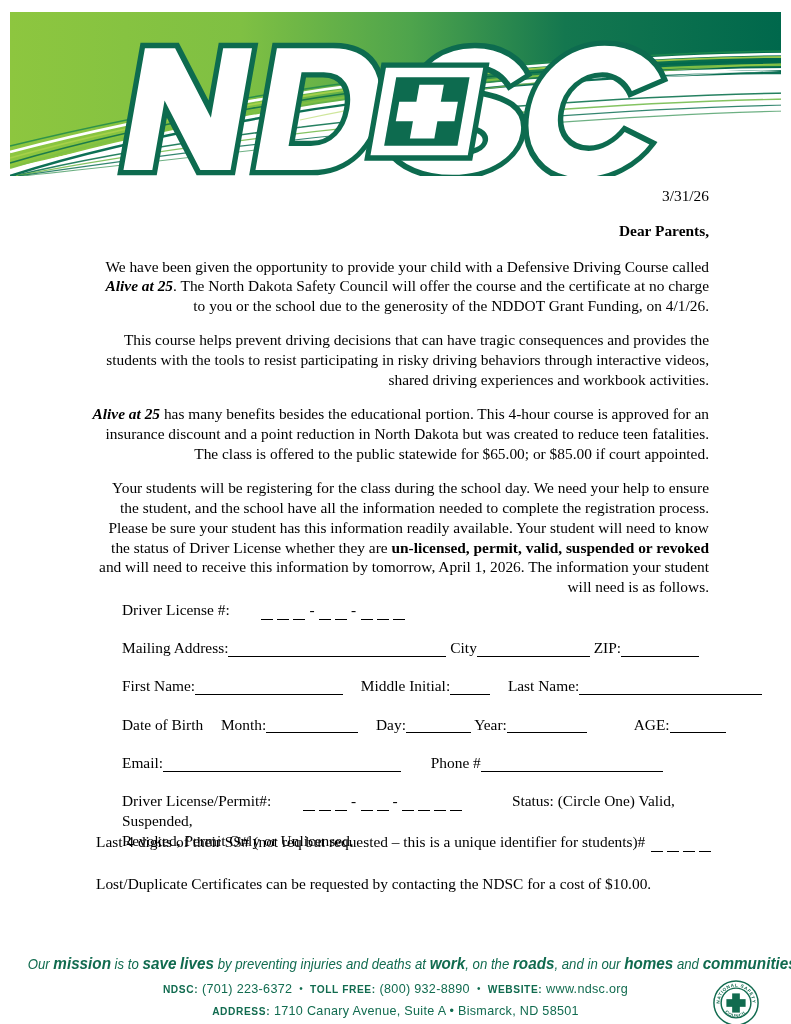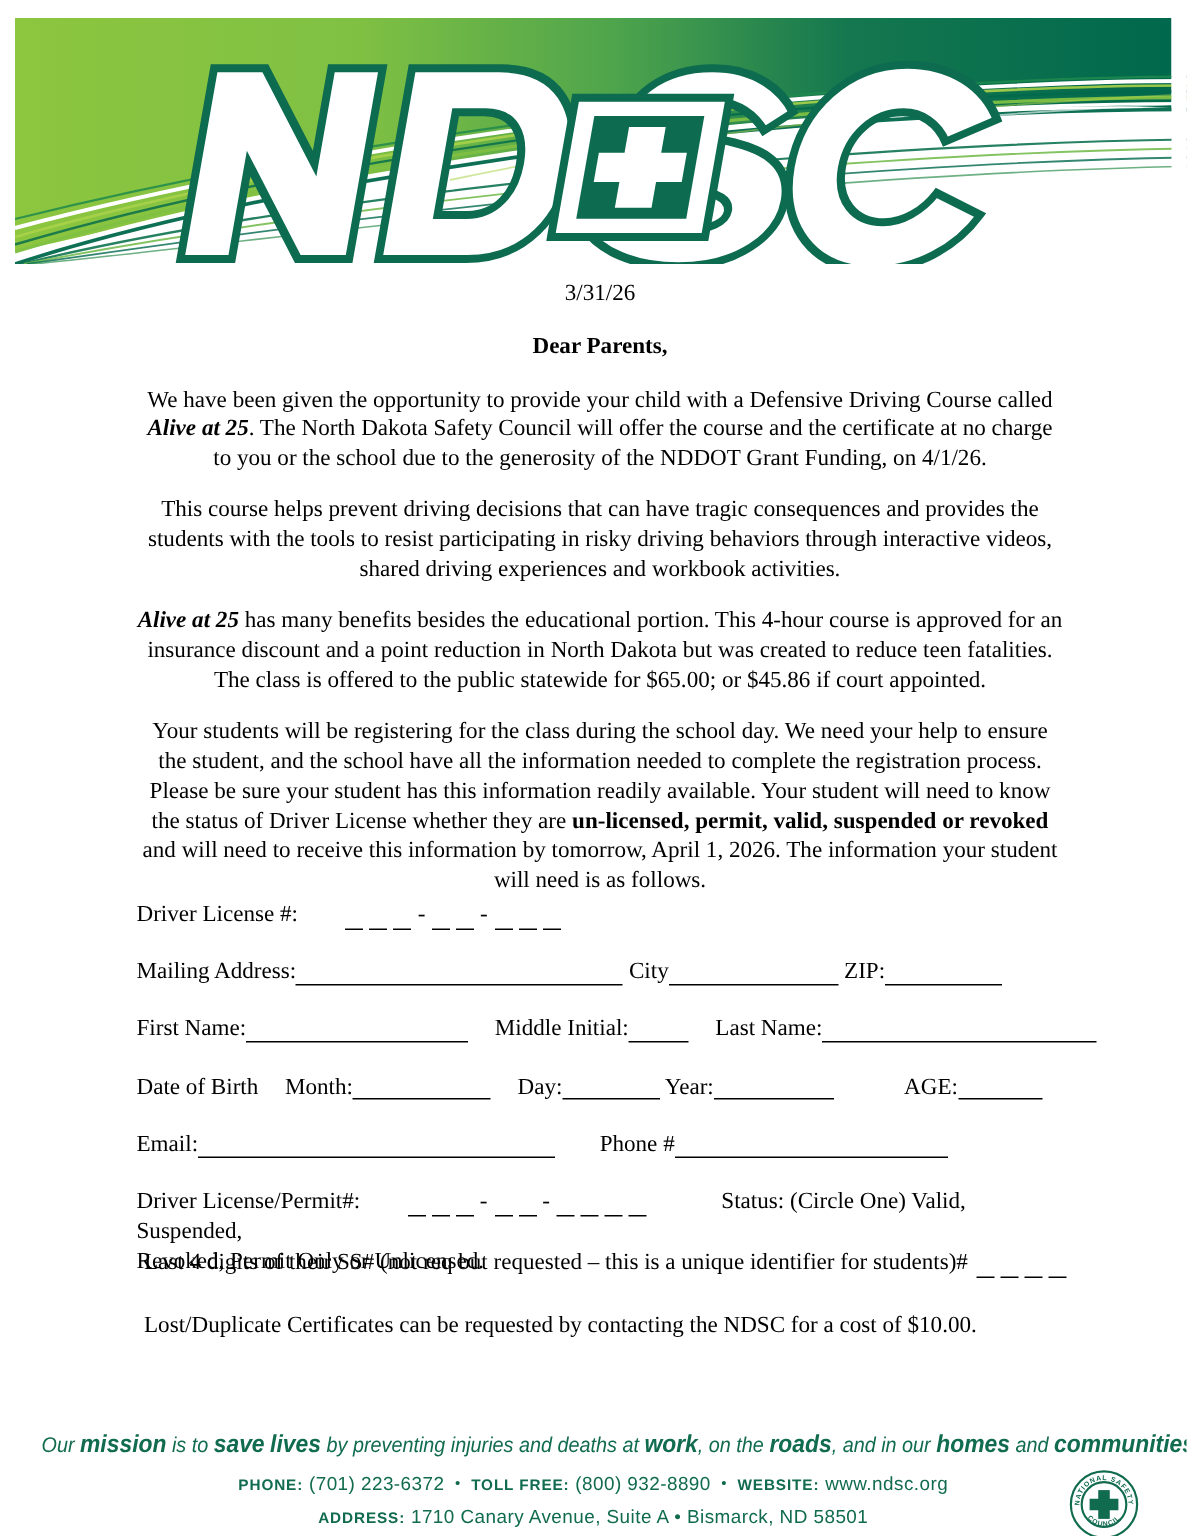--- a/index.html
+++ b/index.html
@@ -49,39 +49,40 @@
   #letter {
     position: absolute;
     left: 91px;
     top: 186px;
     width: 618px;
     font-size: 15.4px;
     line-height: 1.285;
   }
   #letter p {
     margin: 0 0 14.5px 0;
-    text-align: center;
+    text-align: right;
   }
   .date-line { margin-bottom: 15px !important; }
   .salutation { margin-bottom: 16px !important; font-weight: bold; }
   em.title { font-style: italic; font-weight: bold; }
   strong.statuses { font-weight: bold; margin-top: 24px; }
 
   
   #form-fields {
     position: absolute;
     left: 91px;
     top: 600px;
     width: 625px;
     font-size: 15.4px;
     line-height: 1.28;
   }
   .form-row {
     margin-bottom: 18.5px;
     white-space: nowrap;
+    margin-left: 31px;
   }
   .form-row.wrap { white-space: normal; }
   .rule {
     display: inline-block;
     border-bottom: 1px solid #000;
     height: 0.92em;
     vertical-align: bottom;
     margin-bottom: 1px;
   }
   .boxes {
@@ -256,21 +257,21 @@
 </div>
 
 <div id="letter">
   <p class="date-line">3/31/26</p>
   <p class="salutation">Dear Parents,</p>
 
   <p><span>We have been given the opportunity to provide your child with a Defensive Driving Course called </span><em class="title">Alive at 25</em><span>.  The North Dakota Safety Council will offer the course and the certificate at no charge to you or the school due to the generosity of the NDDOT Grant Funding, on 4/1/26.</span></p>
 
   <p>This course helps prevent driving decisions that can have tragic consequences and provides the students with the tools to resist participating in risky driving behaviors through interactive videos, shared driving experiences and workbook activities.</p>
 
-  <p><em class="title">Alive at 25</em><span> has many benefits besides the educational portion.  This 4-hour course is approved for an insurance discount and a point reduction in North Dakota but was created to reduce teen fatalities.  The class is offered to the public statewide for $65.00; or $45.86 if court appointed.</span></p>
+  <p><em class="title">Alive at 25</em><span> has many benefits besides the educational portion.  This 4-hour course is approved for an insurance discount and a point reduction in North Dakota but was created to reduce teen fatalities.  The class is offered to the public statewide for $65.00; or $85.00 if court appointed.</span></p>
 
   <p><span>Your students will be registering for the class during the school day.  We need your help to ensure the student, and the school have all the information needed to complete the registration process.  Please be sure your student has this information readily available.  Your student will need to know the status of Driver License whether they are </span><strong class="statuses">un-licensed, permit, valid, suspended or revoked</strong><span> and will need to receive this information by tomorrow, April 1, 2026. The information your student will need is as follows.</span></p>
 </div>
 
 <div id="form-fields">
 
   <div class="form-row">
     <span>Driver License #:</span>
     <span class="gap-md"></span>
     <span class="boxes"><i></i><i></i><i></i><s>-</s><i></i><i></i><s>-</s><i></i><i></i><i></i></span>
@@ -321,21 +322,21 @@
 <div id="tail-notes">
   <p><span>Last 4 digits of their SS# (not req but requested – this is a unique identifier for students)#</span>
     <span class="boxes"><i></i><i></i><i></i><i></i></span>
   </p>
   <p>Lost/Duplicate Certificates can be requested by contacting the NDSC for a cost of $10.00.</p>
 </div>
 
 <div id="footer">
   <div id="mission-line"><span>Our </span><b>mission</b><span> is to </span><b>save</b><span> </span><b>lives</b><span> by preventing injuries and deaths at </span><b>work</b><span>, on the </span><b>roads</b><span>, and in our </span><b>homes</b><span> and </span><b>communities</b></div>
 
-  <div id="contact-line-1"><span class="lbl">PHONE:</span> <span>(701) 223-6372</span><span class="dot">•</span><span class="lbl">TOLL FREE:</span> <span>(800) 932-8890</span><span class="dot">•</span><span class="lbl">WEBSITE:</span> <span>www.ndsc.org</span></div>
+  <div id="contact-line-1"><span class="lbl">NDSC:</span> <span>(701) 223-6372</span><span class="dot">•</span><span class="lbl">TOLL FREE:</span> <span>(800) 932-8890</span><span class="dot">•</span><span class="lbl">WEBSITE:</span> <span>www.ndsc.org</span></div>
 
   <div id="contact-line-2"><span class="lbl">ADDRESS:</span> <span>1710 Canary Avenue, Suite A • Bismarck, ND 58501</span></div>
 </div>
 
 <svg id="nsc-seal" viewBox="0 0 100 100">
   <defs>
     <path id="arcTop" d="M16,50 A34,34 0 0 1 84,50" fill="none"></path>
     <path id="arcBot" d="M20,50 A30,30 0 0 0 80,50" fill="none"></path>
   </defs>
   <circle cx="50" cy="50" r="48" fill="#ffffff"></circle>

